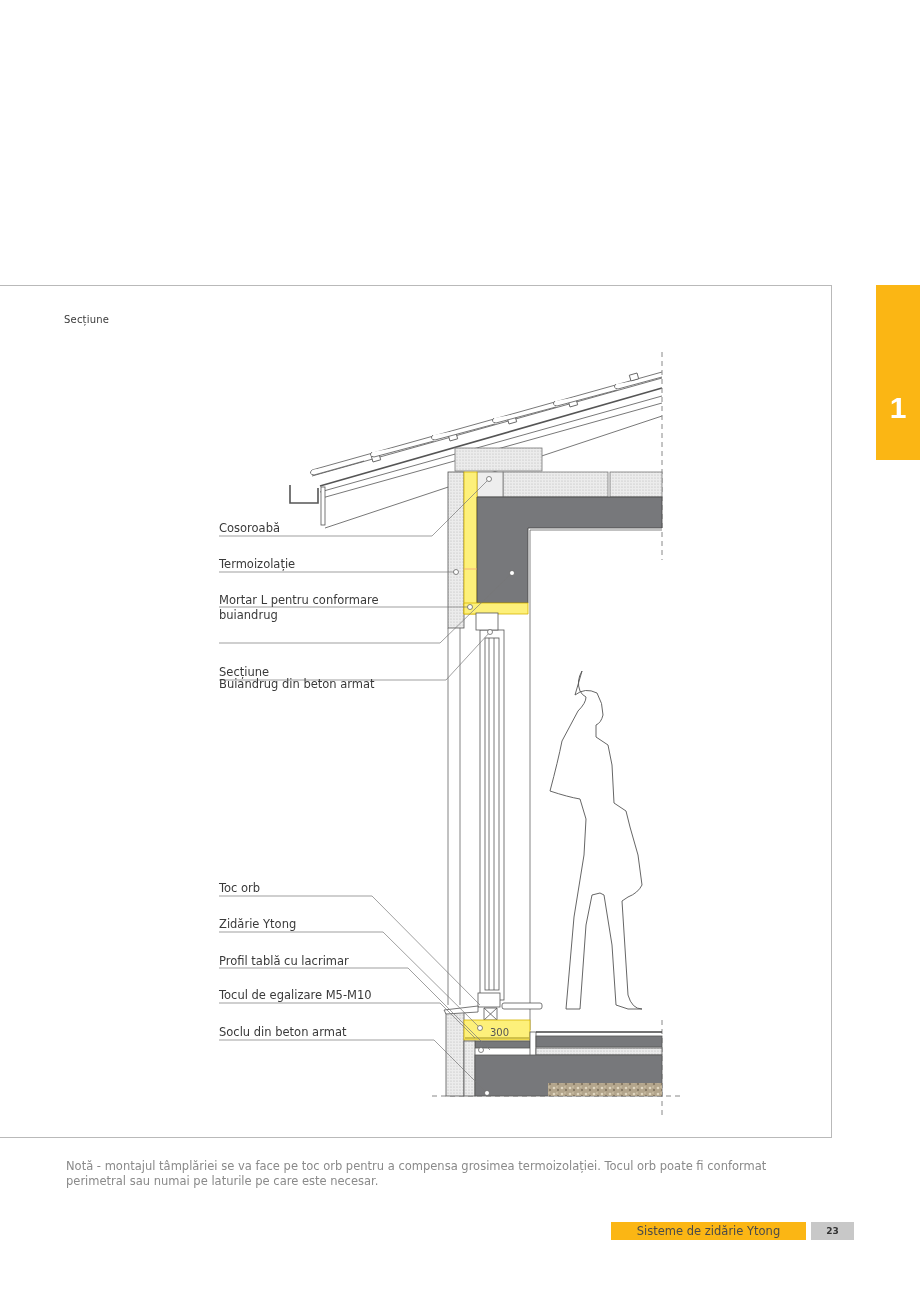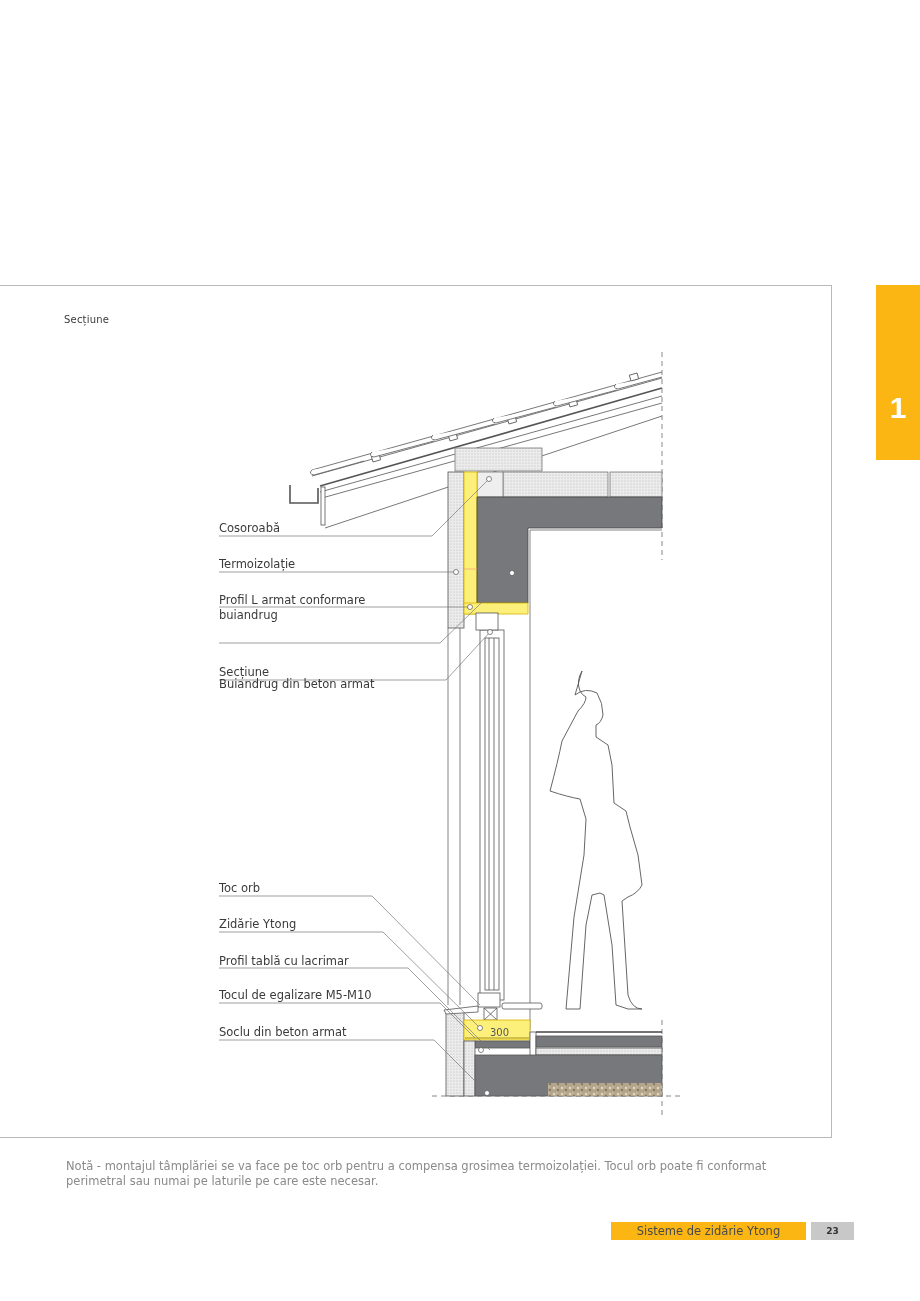--- a/index.html
+++ b/index.html
@@ -148,21 +148,21 @@
     <circle cx="480" cy="1028" r="2.5"></circle>
     <circle cx="481" cy="1050" r="2.5"></circle>
     <circle cx="487" cy="1093" r="2.5"></circle>
   </g>
 </svg>
 
 <div style="position:absolute;left:490px;top:1027px;font-size:10px;color:#555;">300</div>
 
 <div class="label" style="top:521px;">Cosoroabă</div>
 <div class="label" style="top:557px;">Termoizolație</div>
-<div class="label" style="top:593px;">Profil L armat conformare</div>
+<div class="label" style="top:593px;">Mortar L pentru conformare</div>
 <div class="label" style="top:608px;">buiandrug</div>
 <div class="label" style="top:629px;margin-top:48px;">Buiandrug din beton armat</div>
 <div class="label" style="top:665px;">Secțiune</div>
 <div class="label" style="top:881px;">Toc orb</div>
 <div class="label" style="top:917px;">Zidărie Ytong</div>
 <div class="label" style="top:954px;">Profil tablă cu lacrimar</div>
 <div class="label" style="top:988px;">Tocul de egalizare M5-M10</div>
 <div class="label" style="top:1025px;">Soclu din beton armat</div>
 
 <div class="note">Notă - montajul tâmplăriei se va face pe toc orb pentru a compensa grosimea termoizolației. Tocul orb poate fi conformat perimetral sau numai pe laturile pe care este necesar.</div>

